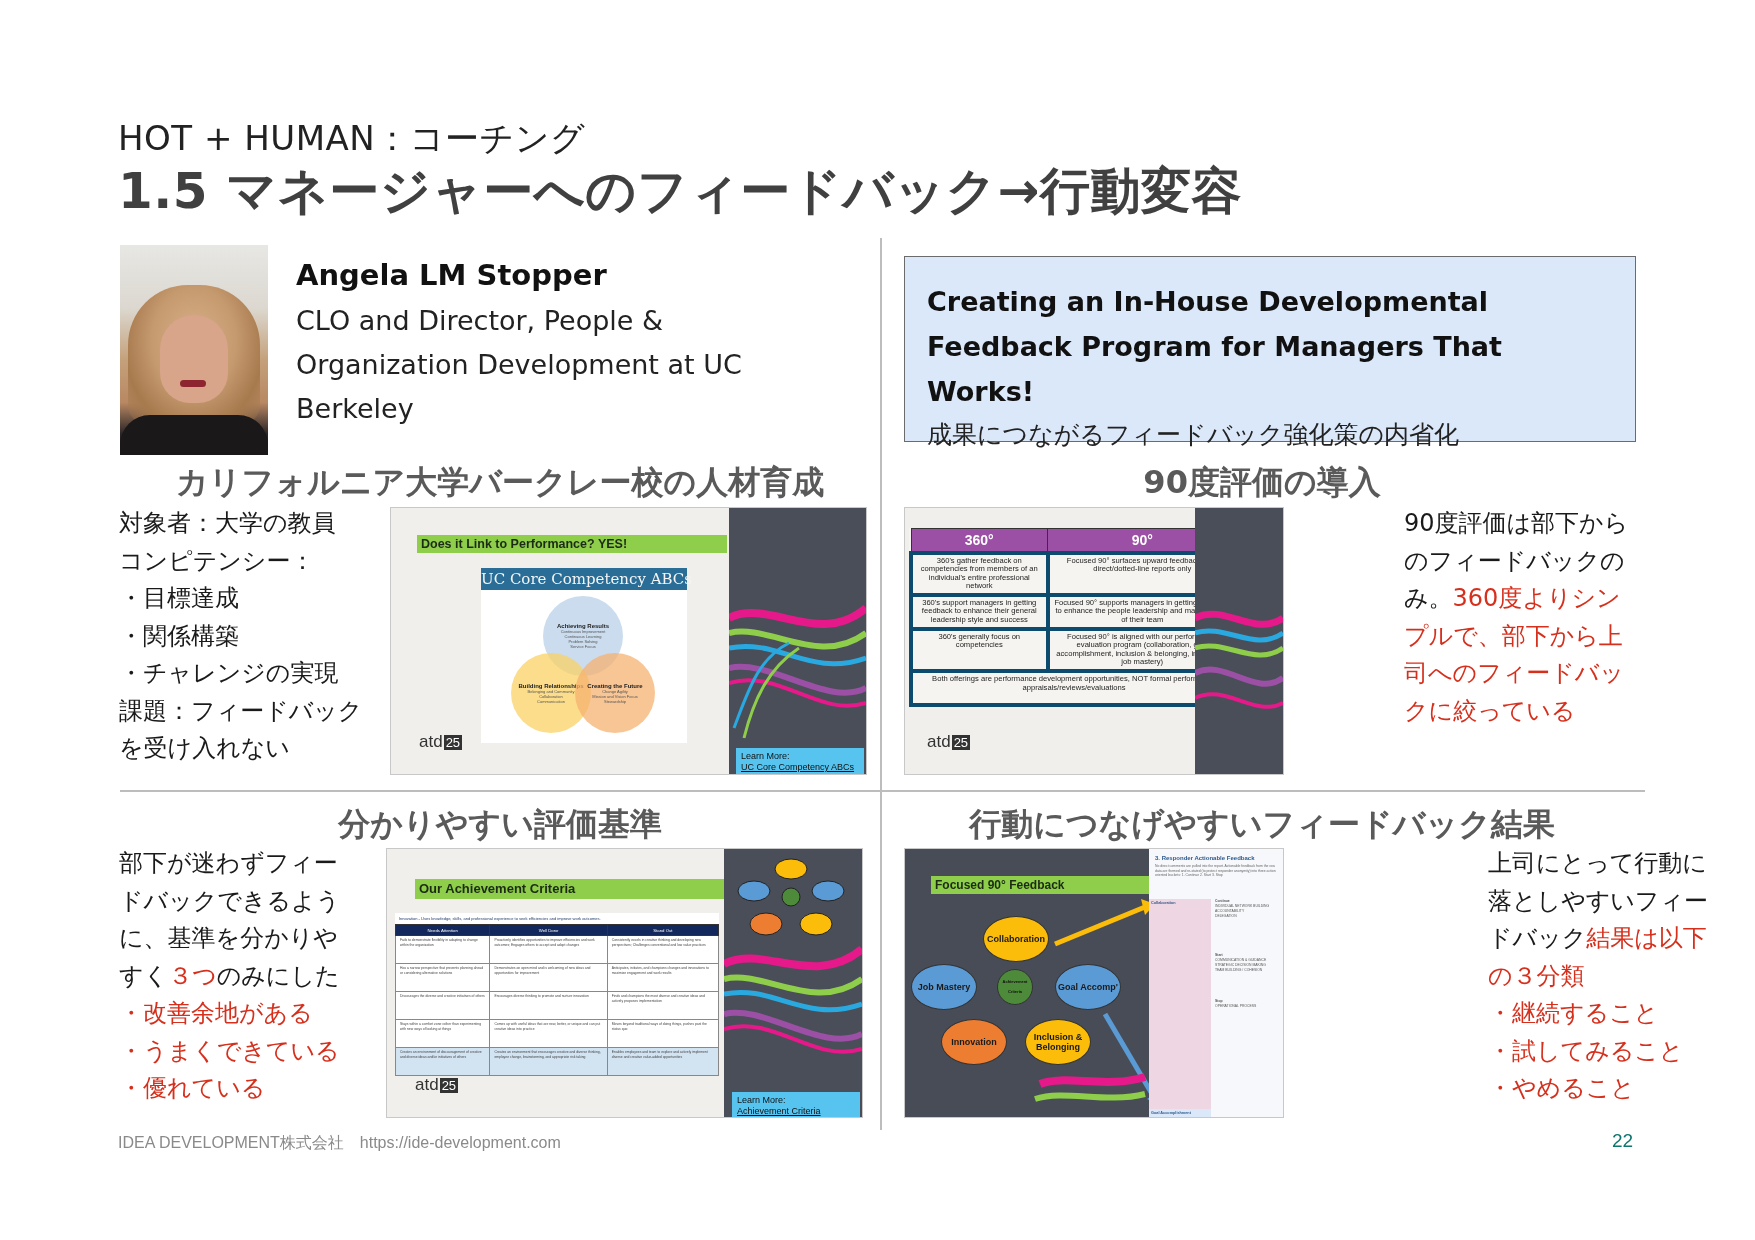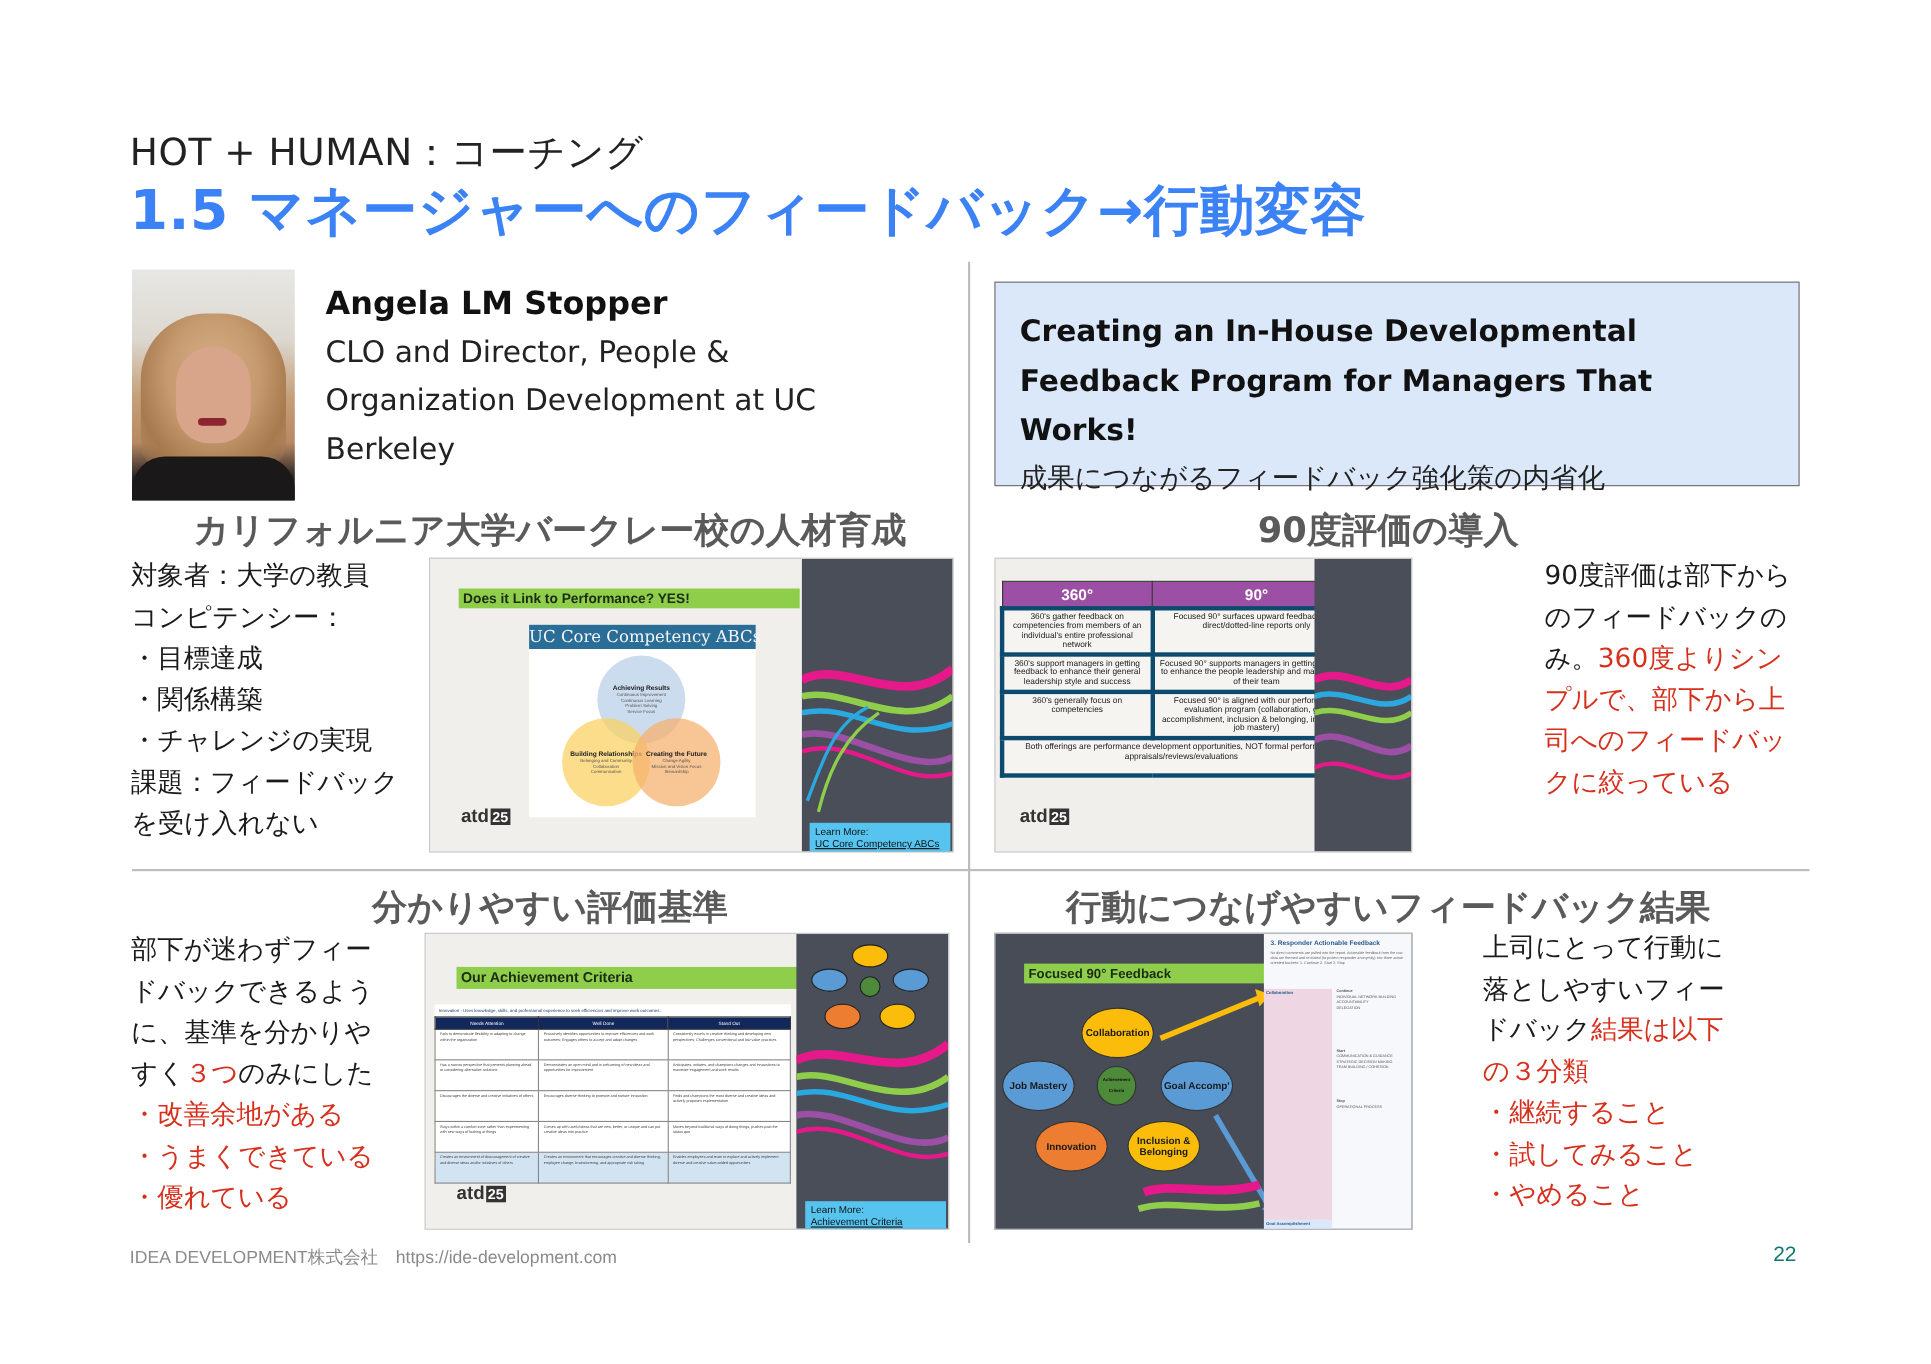--- a/index.html
+++ b/index.html
@@ -2,21 +2,21 @@
 <html><head>
 <meta charset="utf-8">
 <style>
   * { box-sizing: border-box; margin: 0; padding: 0; }
   html, body { width: 1755px; height: 1240px; background: #ffffff; overflow: hidden; }
   body { position: relative; font-family: "DejaVu Sans", "Liberation Sans", sans-serif; color: #1a1a1a; }
 
   .abs { position: absolute; }
 
   .subtitle { left: 118px; top: 116px; font-size: 34px; color: #222; letter-spacing: 0.5px; }
-  .title { left: 118px; top: 158px; font-size: 50px; font-weight: bold; color: #3b82f6; letter-spacing: 0.5px; white-space: nowrap; }
+  .title { left: 118px; top: 158px; font-size: 50px; font-weight: bold; color: #404040; letter-spacing: 0.5px; white-space: nowrap; }
 
   .vdiv { left: 880px; top: 238px; width: 2px; height: 892px; background: #bdbdbd; }
   .hdiv { left: 120px; top: 790px; width: 1525px; height: 2px; background: #bdbdbd; }
 
   .photo { left: 120px; top: 245px; width: 148px; height: 210px; overflow: hidden;
            background: linear-gradient(180deg, #e7e7e4 0%, #dcd8d0 30%, #c4a07a 55%, #b88862 75%, #2a2426 90%, #161416 100%); }
   .photo .hair { position: absolute; left: 8px; top: 40px; width: 132px; height: 140px; border-radius: 60px 60px 20px 20px;
                  background: radial-gradient(ellipse at 50% 40%, #d9b08c 0%, #c59a6e 45%, #a77a4e 75%, rgba(120,80,50,0) 100%); }
   .photo .face { position: absolute; left: 40px; top: 70px; width: 68px; height: 88px; border-radius: 34px 34px 30px 30px; background: #d8a48a; }
   .photo .lips { position: absolute; left: 60px; top: 135px; width: 26px; height: 7px; border-radius: 6px; background: #8c2530; }
@@ -31,21 +31,21 @@
 
   .sec-head { font-size: 32px; font-weight: bold; color: #5a5a5a; text-align: center; white-space: nowrap; }
 
   .body-text { font-size: 24px; line-height: 37.5px; color: #1a1a1a; }
   .red { color: #d6301d; }
 
   
   .slide { position: absolute; background: #f1efeb; border: 1px solid #c8c8c8; overflow: hidden; }
   .slide .rail { position: absolute; top: 0; right: 0; height: 100%; background: #4a4e58; overflow: hidden; }
   .slide .green-band { position: absolute; background: #8fce4b; font-family: "Liberation Sans", sans-serif; font-weight: bold; color: #1c2b14; white-space: nowrap; }
-  .slide .atd { position: absolute; font-family: "Liberation Sans", sans-serif; font-weight: bold; font-size: 17px; color: #333; text-align: center; }
+  .slide .atd { position: absolute; font-family: "Liberation Sans", sans-serif; font-weight: normal; font-size: 17px; color: #333; text-align: center; }
   .slide .atd .n { background: #333; color: #fff; padding: 0 2px; font-size: 13px; margin-left: 1px; }
   .slide .learn { position: absolute; background: #57c4f0; font-family: "Liberation Sans", sans-serif; font-size: 9px; color: #111; padding: 3px 5px; line-height: 11px; }
   .slide .learn u { display: block; }
 
   
   .venn-box { position: absolute; background: #fff; }
   .venn-title { position: absolute; left: 0; top: 0; width: 100%; background: #2a6e97; color: #f5f5f5; font-family: "DejaVu Serif", serif; font-size: 15px; text-align: center; padding: 2px 0; white-space: nowrap; }
   .circle { position: absolute; border-radius: 50%; display: flex; flex-direction: column; align-items: center; justify-content: center; text-align: center; font-family: "Liberation Sans", sans-serif; }
   .circle b { font-size: 6px; color: #222; }
   .circle span { font-size: 4px; color: #555; line-height: 5px; }
@@ -300,21 +300,21 @@
       <div>STRATEGIC DECISION MAKING</div>
       <div>TEAM BUILDING / COHESION</div>
       <div style="height:26px;"></div>
       <div style="font-weight:bold;">Stop</div>
       <div>OPERATIONAL PROCESS</div>
     </div>
     <div class="lbl" style="position:absolute; left:0; top:260px; width:62px; background:#dbe8fa;">Goal Accomplishment</div>
   </div>
 </div>
 
-<div class="abs body-text" style="left:1348px; top:845px; width:240px;font-family:Liberation Mono, monospace;">
+<div class="abs body-text" style="left:1488px; top:845px; width:240px;">
   <span>上司にとって行動に落としやすいフィードバック</span><span class="red">結果は以下の３分類</span>
   <div class="red">・継続すること</div>
   <div class="red">・試してみること</div>
   <div class="red">・やめること</div>
 </div>
 
 <div class="abs footer-left">IDEA DEVELOPMENT株式会社　https://ide-development.com</div>
 <div class="abs page-num">22</div>
 
 </body></html>

